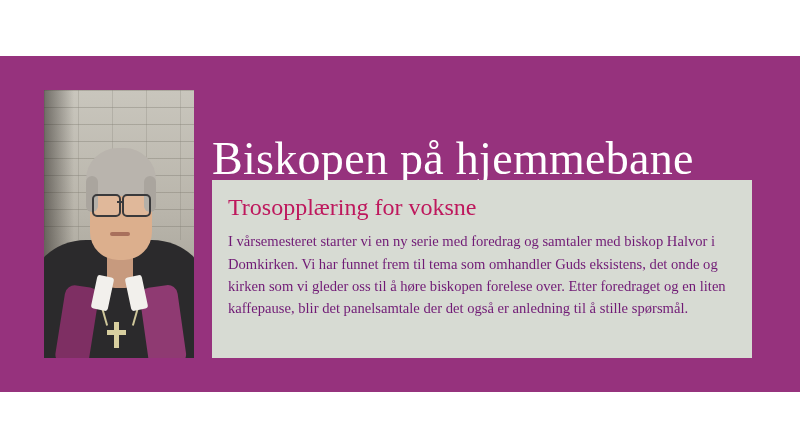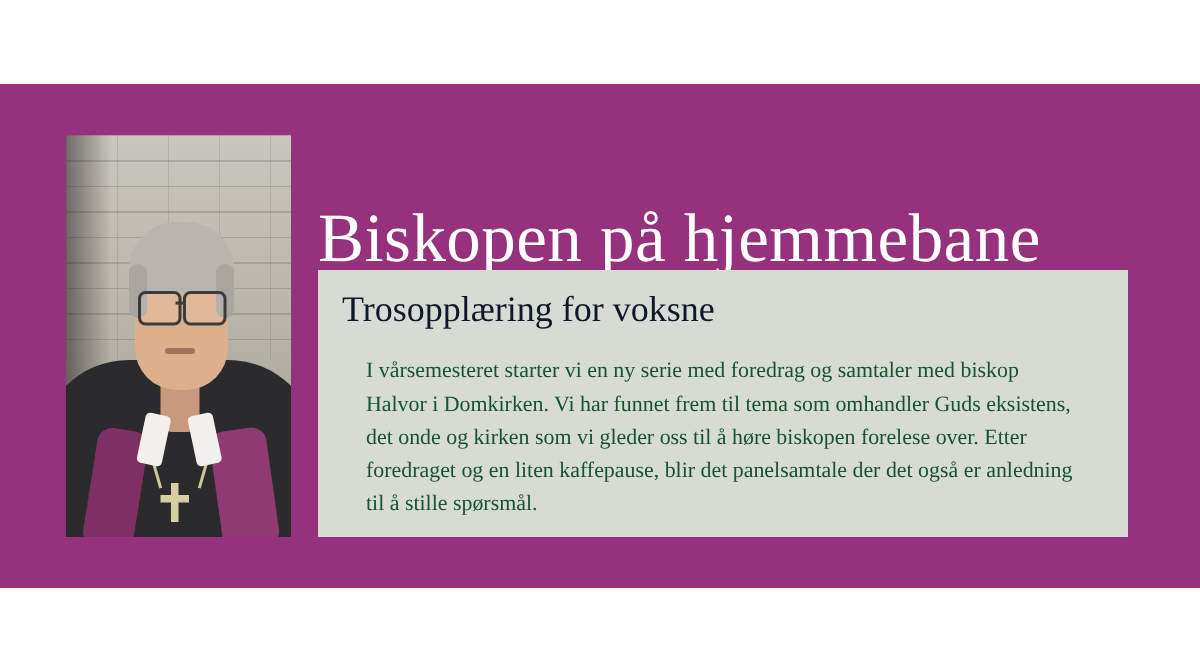--- a/index.html
+++ b/index.html
@@ -232,33 +232,33 @@
     left: 212px;
     top: 124px;
     width: 540px;
     height: 178px;
     background: #d7dbd3;
     box-sizing: border-box;
     padding: 14px 16px 12px 16px;
   }
 
   .subheadline {
-    color: #0f172a;
+    color: #be185d;
     font-family: "Liberation Serif", serif;
     font-size: 24px;
     line-height: 1.1;
     margin: 0 0 10px 0;
   }
 
   .body-text {
-    color: #14532d;
+    color: #701a75;
     font-family: "Liberation Serif", serif;
     font-size: 14.6px;
     line-height: 1.52;
-    margin: 16px;
+    margin: 0;
     text-align: left;
   }
 </style>
 </head>
 <body>
 
 <div class="banner">
 
   <div class="portrait-frame">
     <div class="photo">

